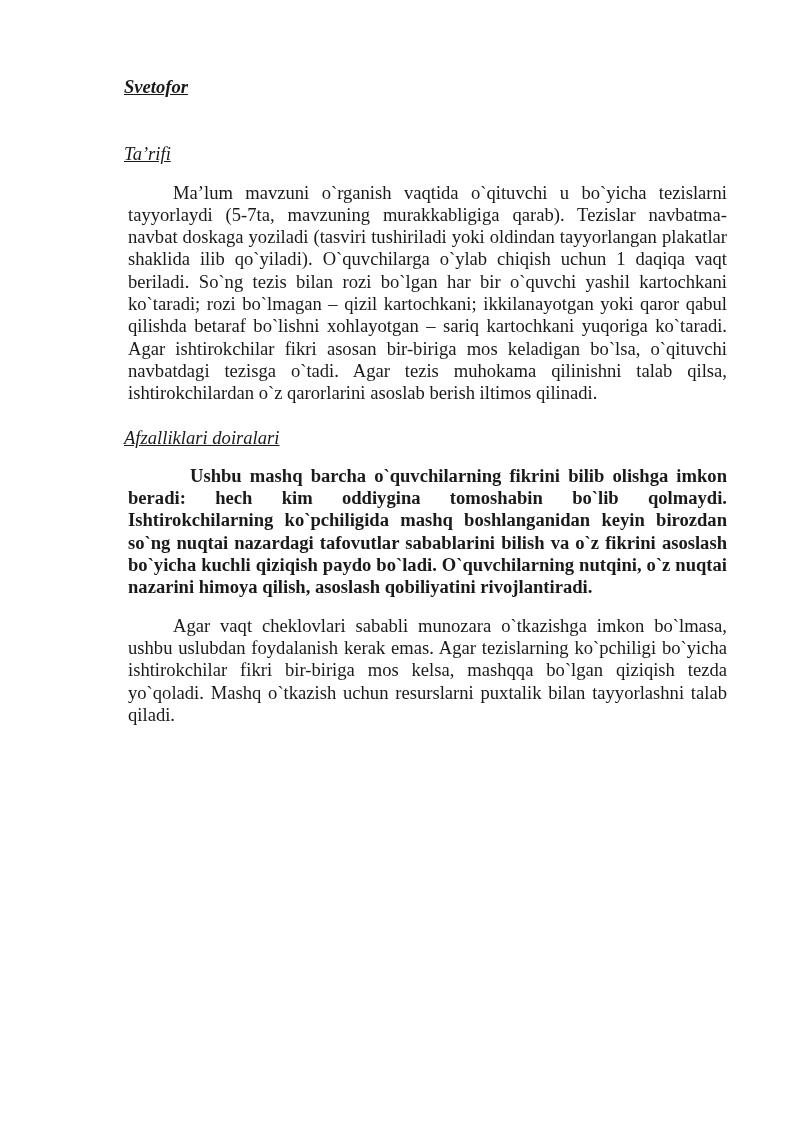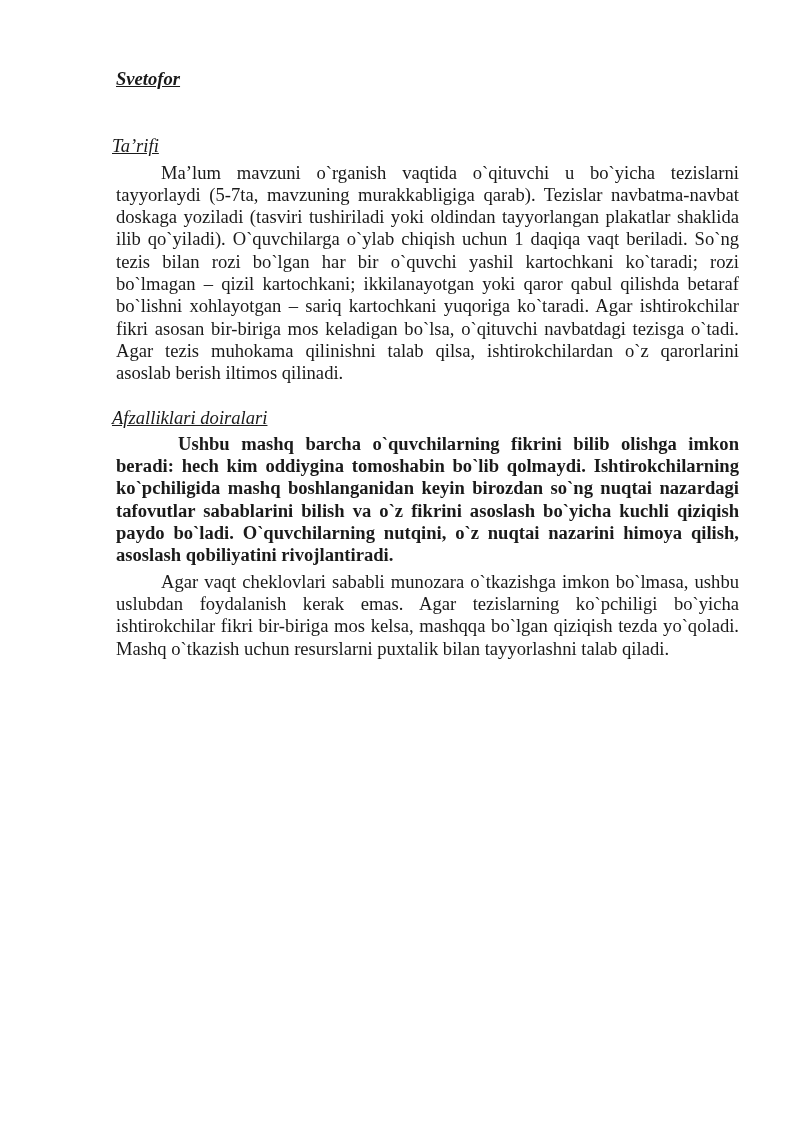--- a/index.html
+++ b/index.html
@@ -18,36 +18,36 @@
     font-family: "Liberation Serif", "DejaVu Serif", serif;
     font-size: 18.6px;
     line-height: 22.3px;
     overflow: hidden;
   }
   .doc-title {
     font-size: 18.6px;
     font-weight: 700;
     font-style: italic;
     text-decoration: underline;
-    margin: 4px;
+    margin: 12px;
     padding: 0;
   }
   .sec-heading {
     font-size: 18.6px;
     font-weight: 400;
     font-style: italic;
     text-decoration: underline;
-    margin: 22px 0 0 0;
+    margin: 22px 0 0 12px;
     padding: 0;
   }
   .sec-heading.first {
     margin-top: 45px;
   }
   .body-par {
-    margin: 4px;
+    margin: 16px;
     padding: 0;
     text-align: justify;
     text-indent: 45px;
   }
   .body-par.wide-indent {
     text-indent: 62px;
     font-weight: bold;
   }
 </style>
 </head>

